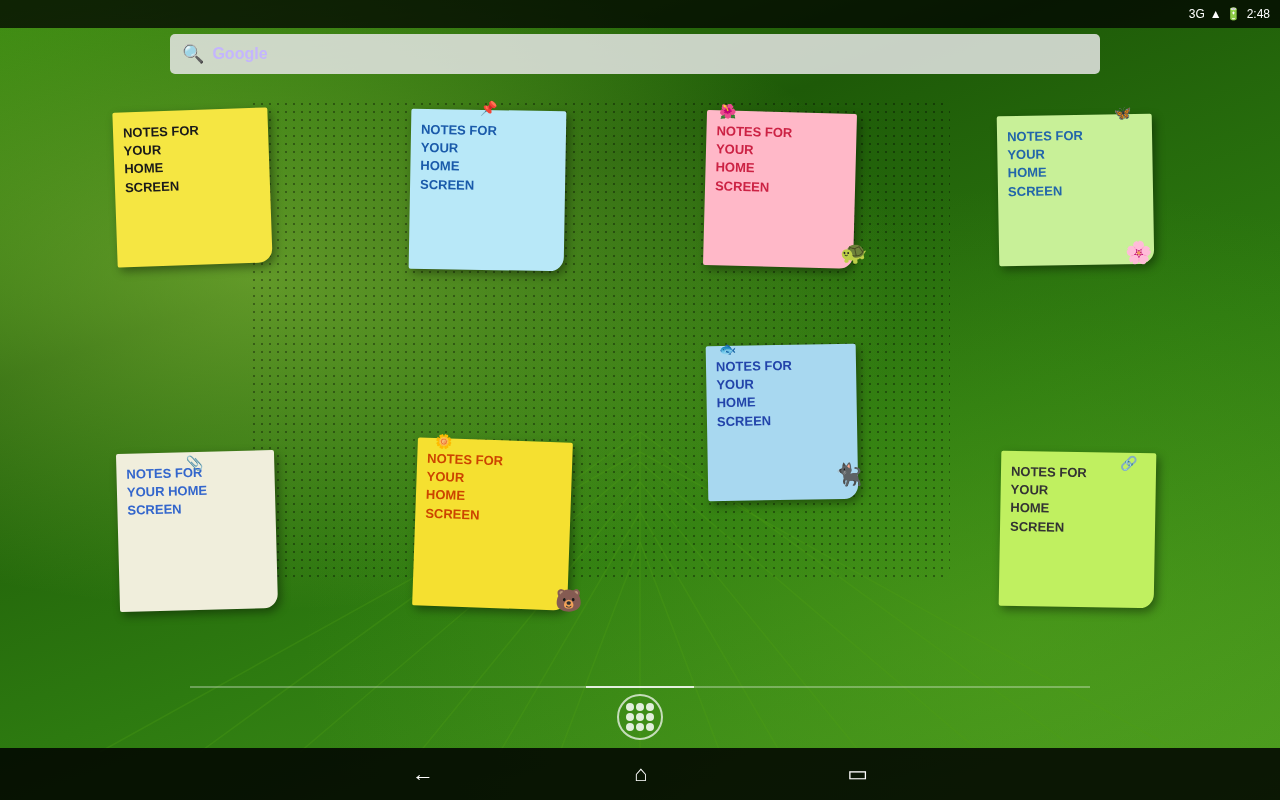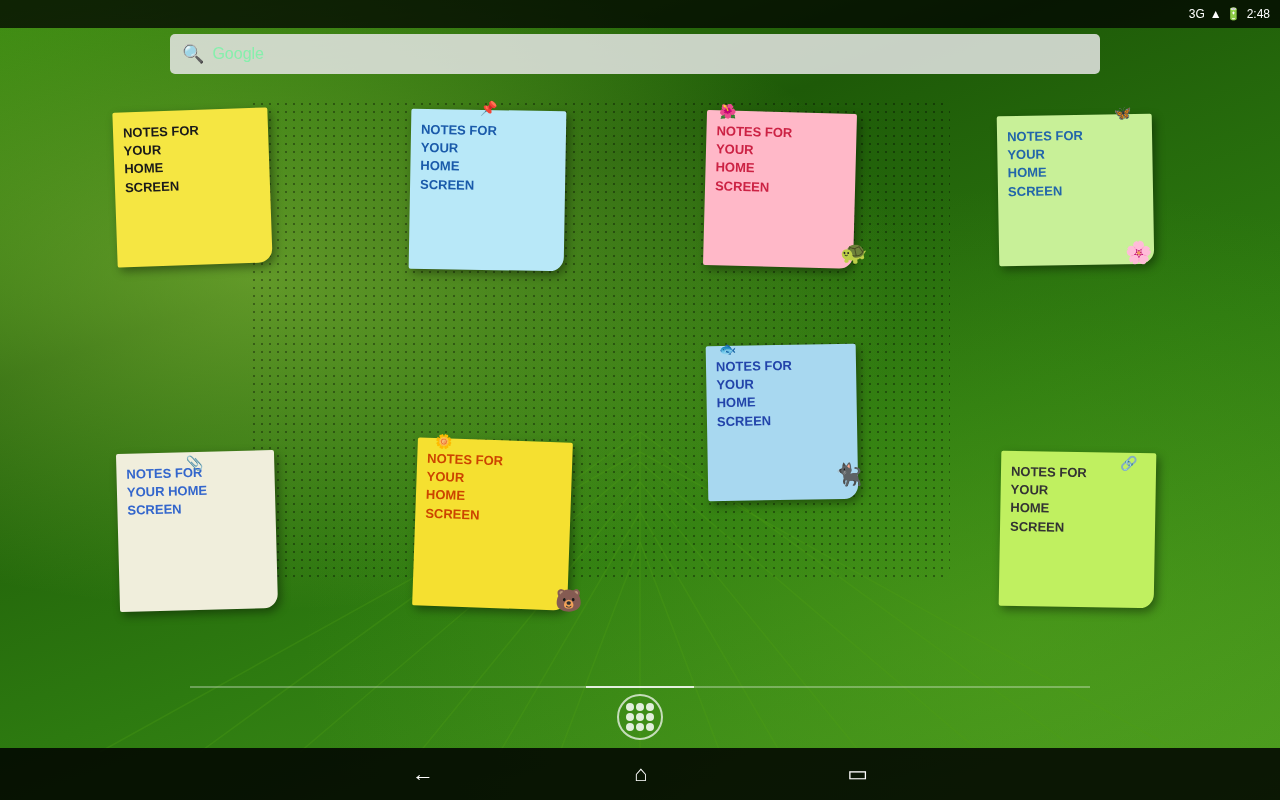--- a/index.html
+++ b/index.html
@@ -80,22 +80,23 @@
       z-index: 50;
     }
 
     .search-icon {
       color: #888;
       font-size: 18px;
       margin-right: 8px;
     }
 
     .search-text {
-      color: #86efac;
+      color: #c4b5fd;
       font-size: 16px;
+      font-weight: bold;
     }
 
     
     .note {
       position: absolute;
       z-index: 10;
       border-radius: 2px;
       padding: 12px 10px;
       box-shadow: 3px 4px 10px rgba(0,0,0,0.4);
       font-family: 'Comic Sans MS', cursive, sans-serif;

